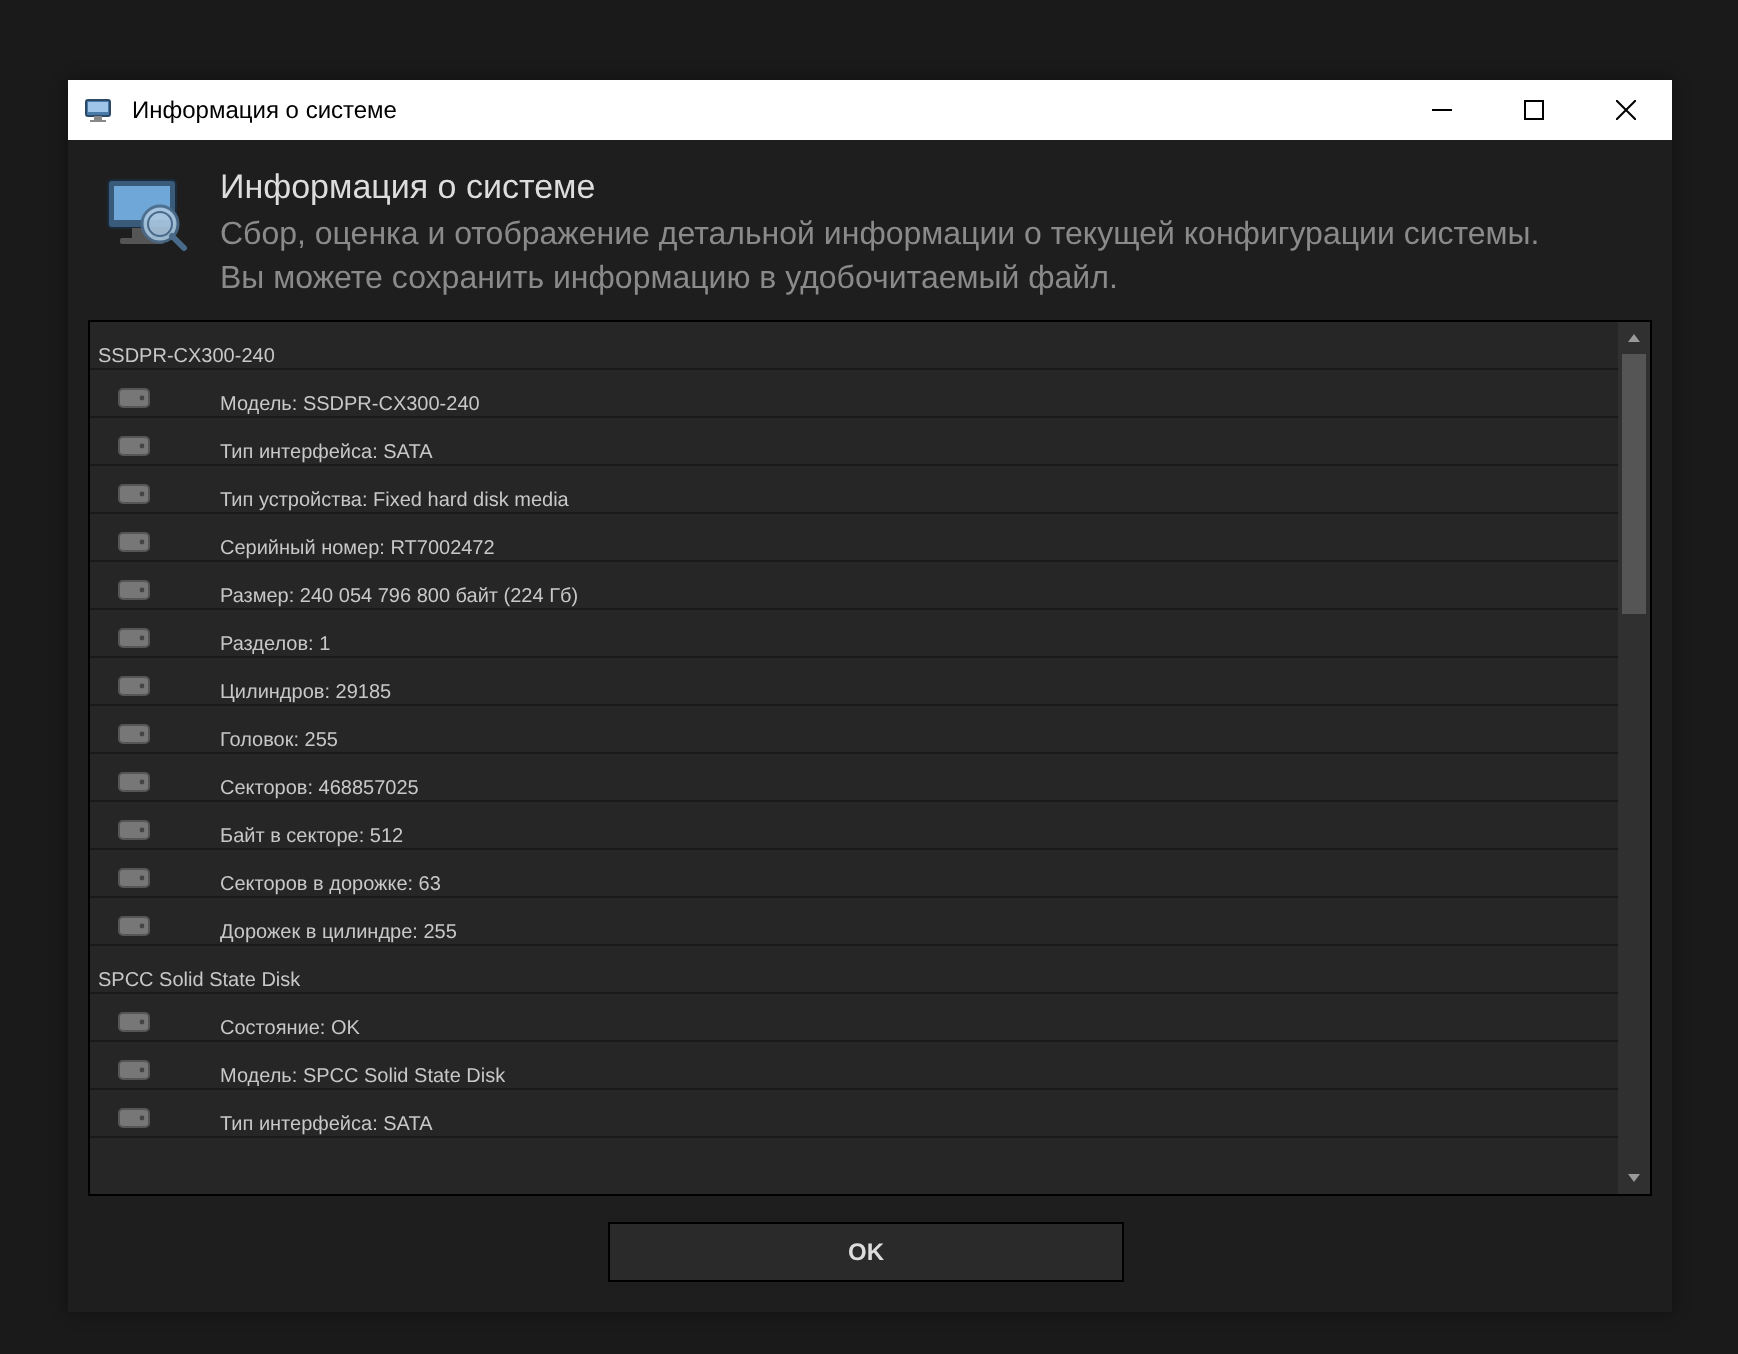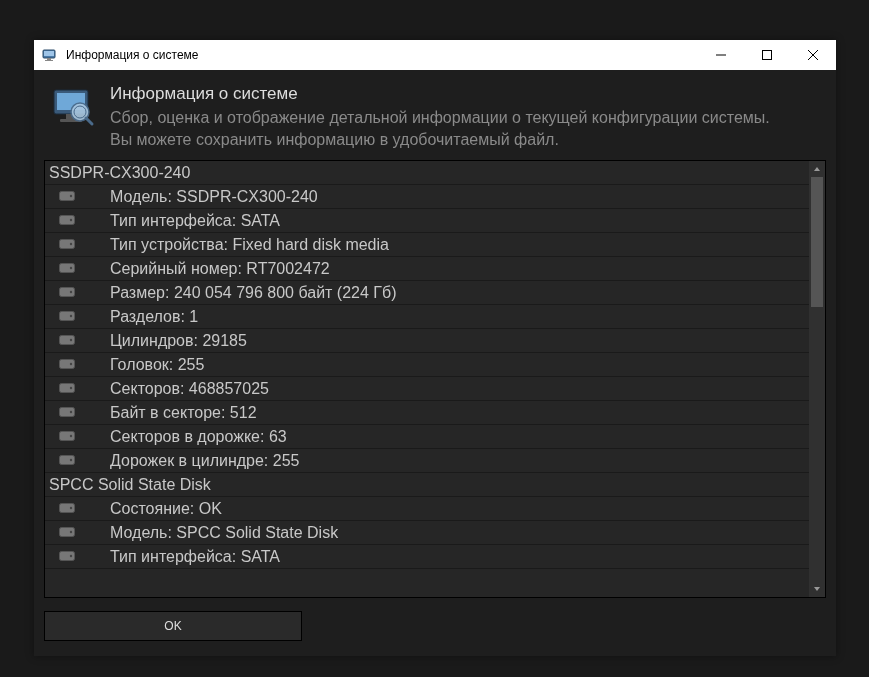--- a/index.html
+++ b/index.html
@@ -105,46 +105,47 @@
   }
   .sb-track { flex:1; position:relative; }
   .sb-thumb {
     position:absolute; left:2px; right:2px;
     top:0; height:130px;
     background:#555;
   }
   .row {
     height: 24px;
     display: flex;
-    align-items: center;
+    align-items: flex-end;
     padding-left: 6px;
     border-bottom: 1px solid #1a1a1a;
     color: #c8c8c8;
-    font-size: 16px;
+    font-size: 10px;
     gap: 8px;
   }
   .row.group {
     padding-left: 4px;
     color: #c8c8c8;
     background: #262626;
   }
   .row.item {
     padding-left: 14px;
     gap: 35px;
   }
   .drive-icon {
     width:16px;height:12px;flex:none;
   }
   .footer {
     height: 48px;
     display:flex;
     align-items:center;
-    justify-content:flex-start;
+    justify-content:center;
     padding-right:4px;
     padding-top:8px;
+    font-weight:bold;
   }
   .ok-btn {
     width: 258px;
     height: 30px;
     background: #2a2a2a;
     color: #ddd;
     border: 1px solid #000;
     font-size: 12px;
     display:flex;align-items:center;justify-content:center;
   }

